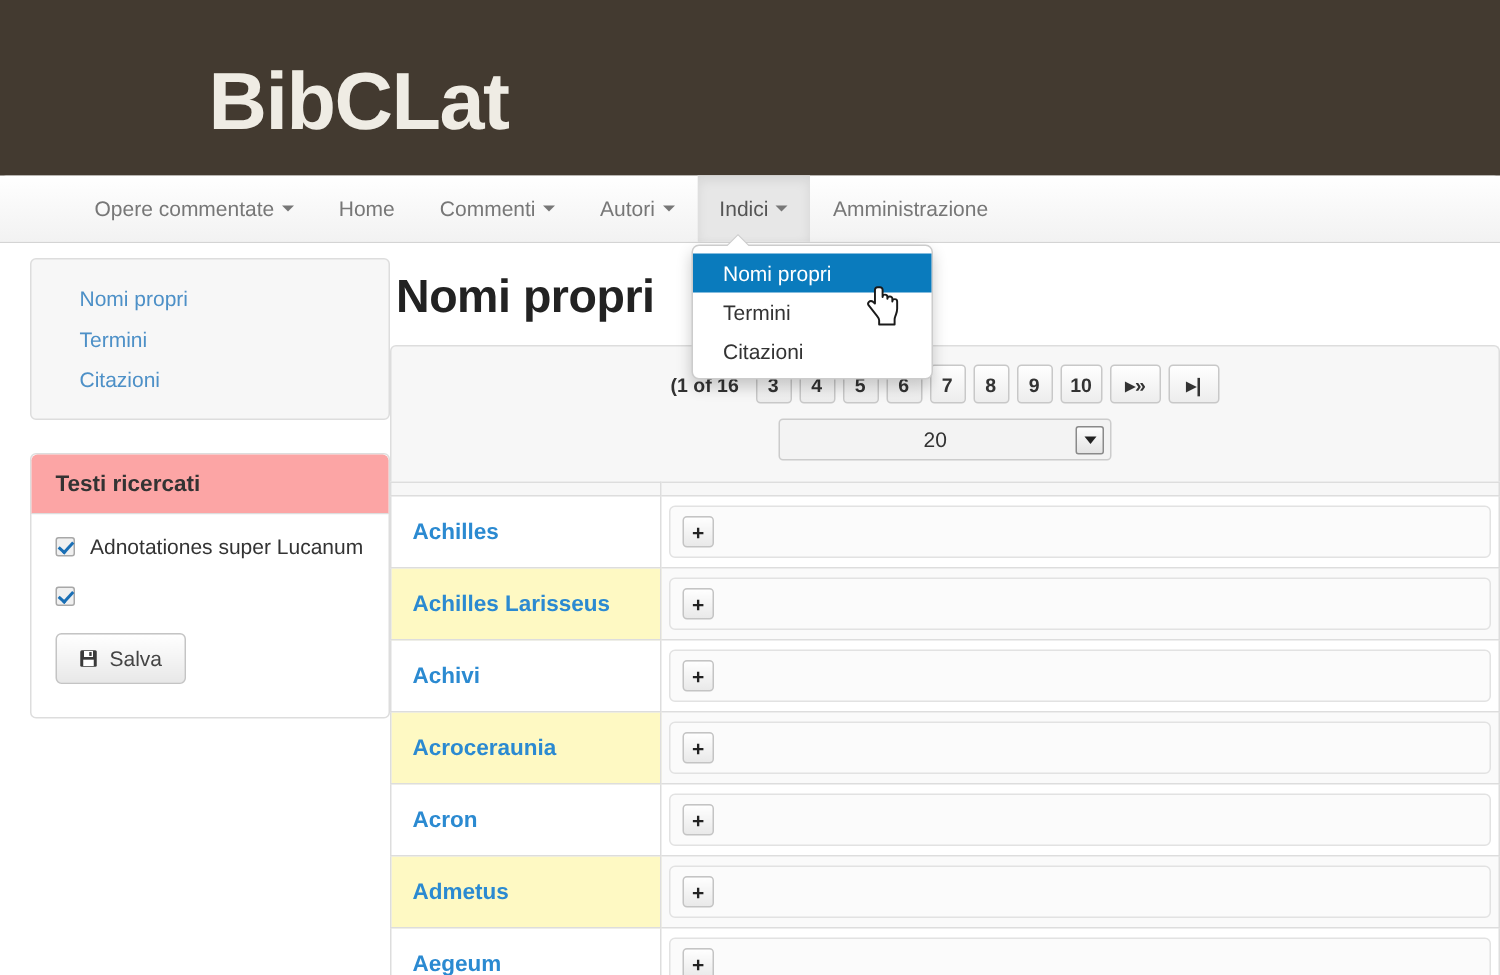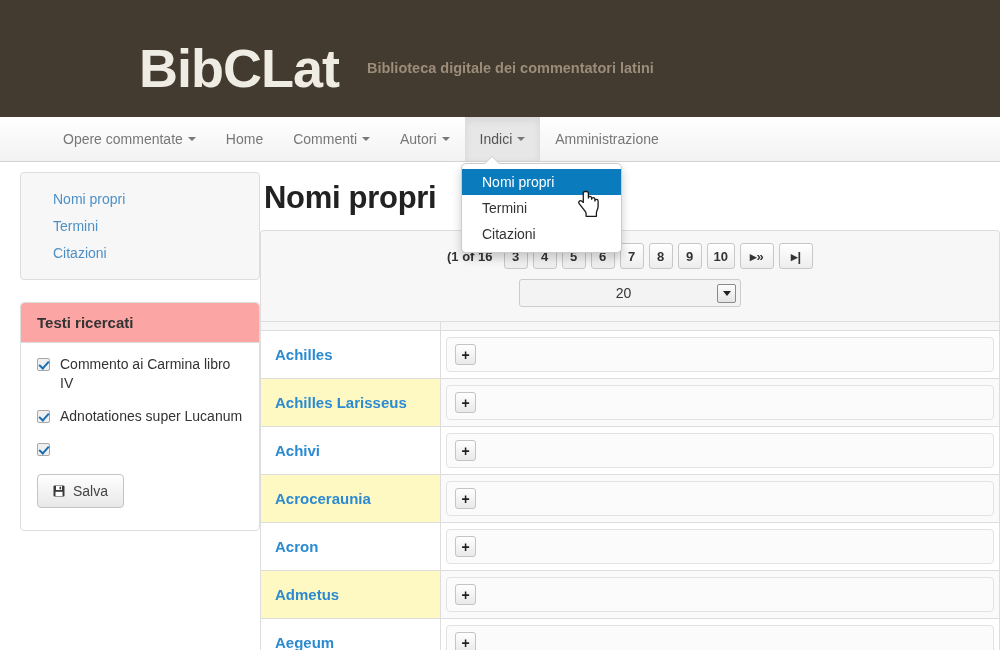--- a/index.html
+++ b/index.html
@@ -351,21 +351,20 @@
     line-height: 1;
     cursor: pointer;
   }
 </style>
 </head>
 <body>
 
 <div class="masthead">
   <div class="brand-row">
     <div class="brand-title">BibCLat</div>
-    <div class="brand-subtitle">Biblioteca digitale dei commentatori latini</div>
   </div>
 </div>
 
 <div class="navbar">
   <div class="nav-item">
     <span>Opere commentate</span>
     <span class="caret"></span>
   </div>
   <div class="nav-item">
     <span>Home</span>
@@ -394,24 +393,20 @@
     <div class="panel panel-plain">
       <a class="side-link">Nomi propri</a>
       <a class="side-link">Termini</a>
       <a class="side-link">Citazioni</a>
     </div>
 
     <div class="panel-white">
       <div class="panel-heading">Testi ricercati</div>
       <div class="panel-inner">
 
-        <label class="check-row">
-          <span class="checkbox"></span>
-          <span>Commento ai Carmina libro IV</span>
-        </label>
 
         <label class="check-row">
           <span class="checkbox"></span>
           <span>Adnotationes super Lucanum</span>
         </label>
 
         <label class="check-row">
           <span class="checkbox"></span>
         </label>
 

